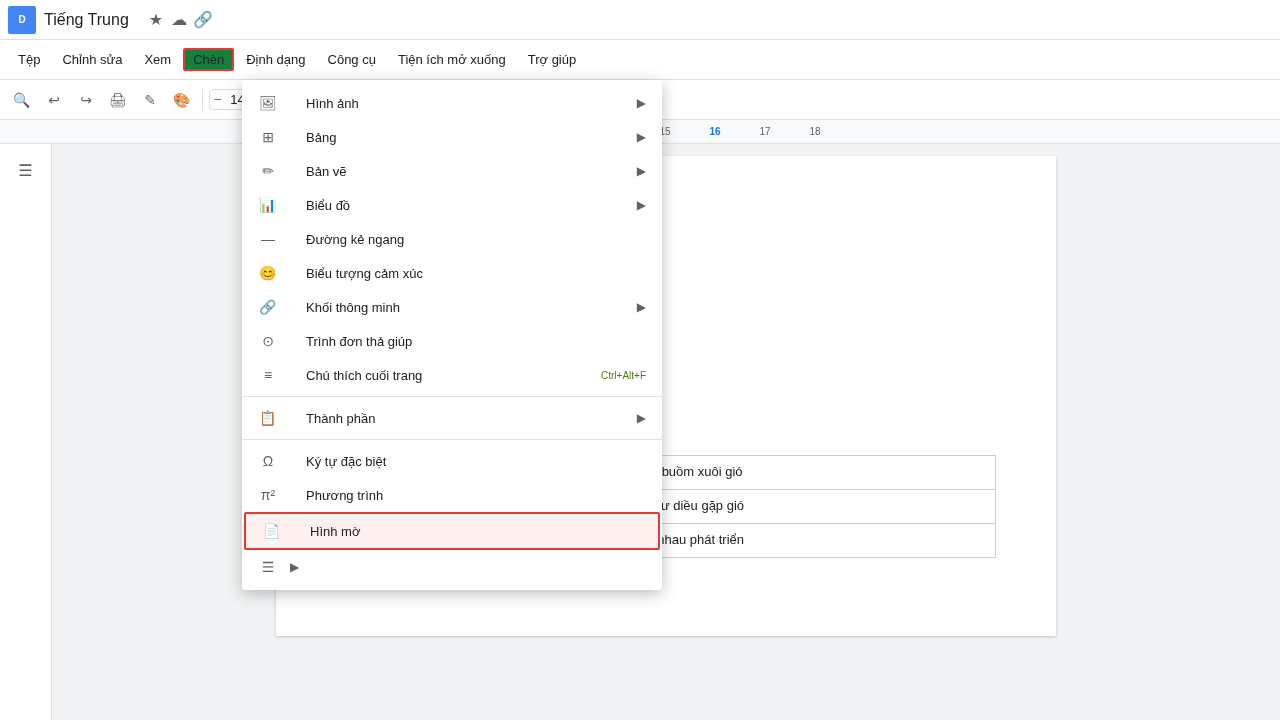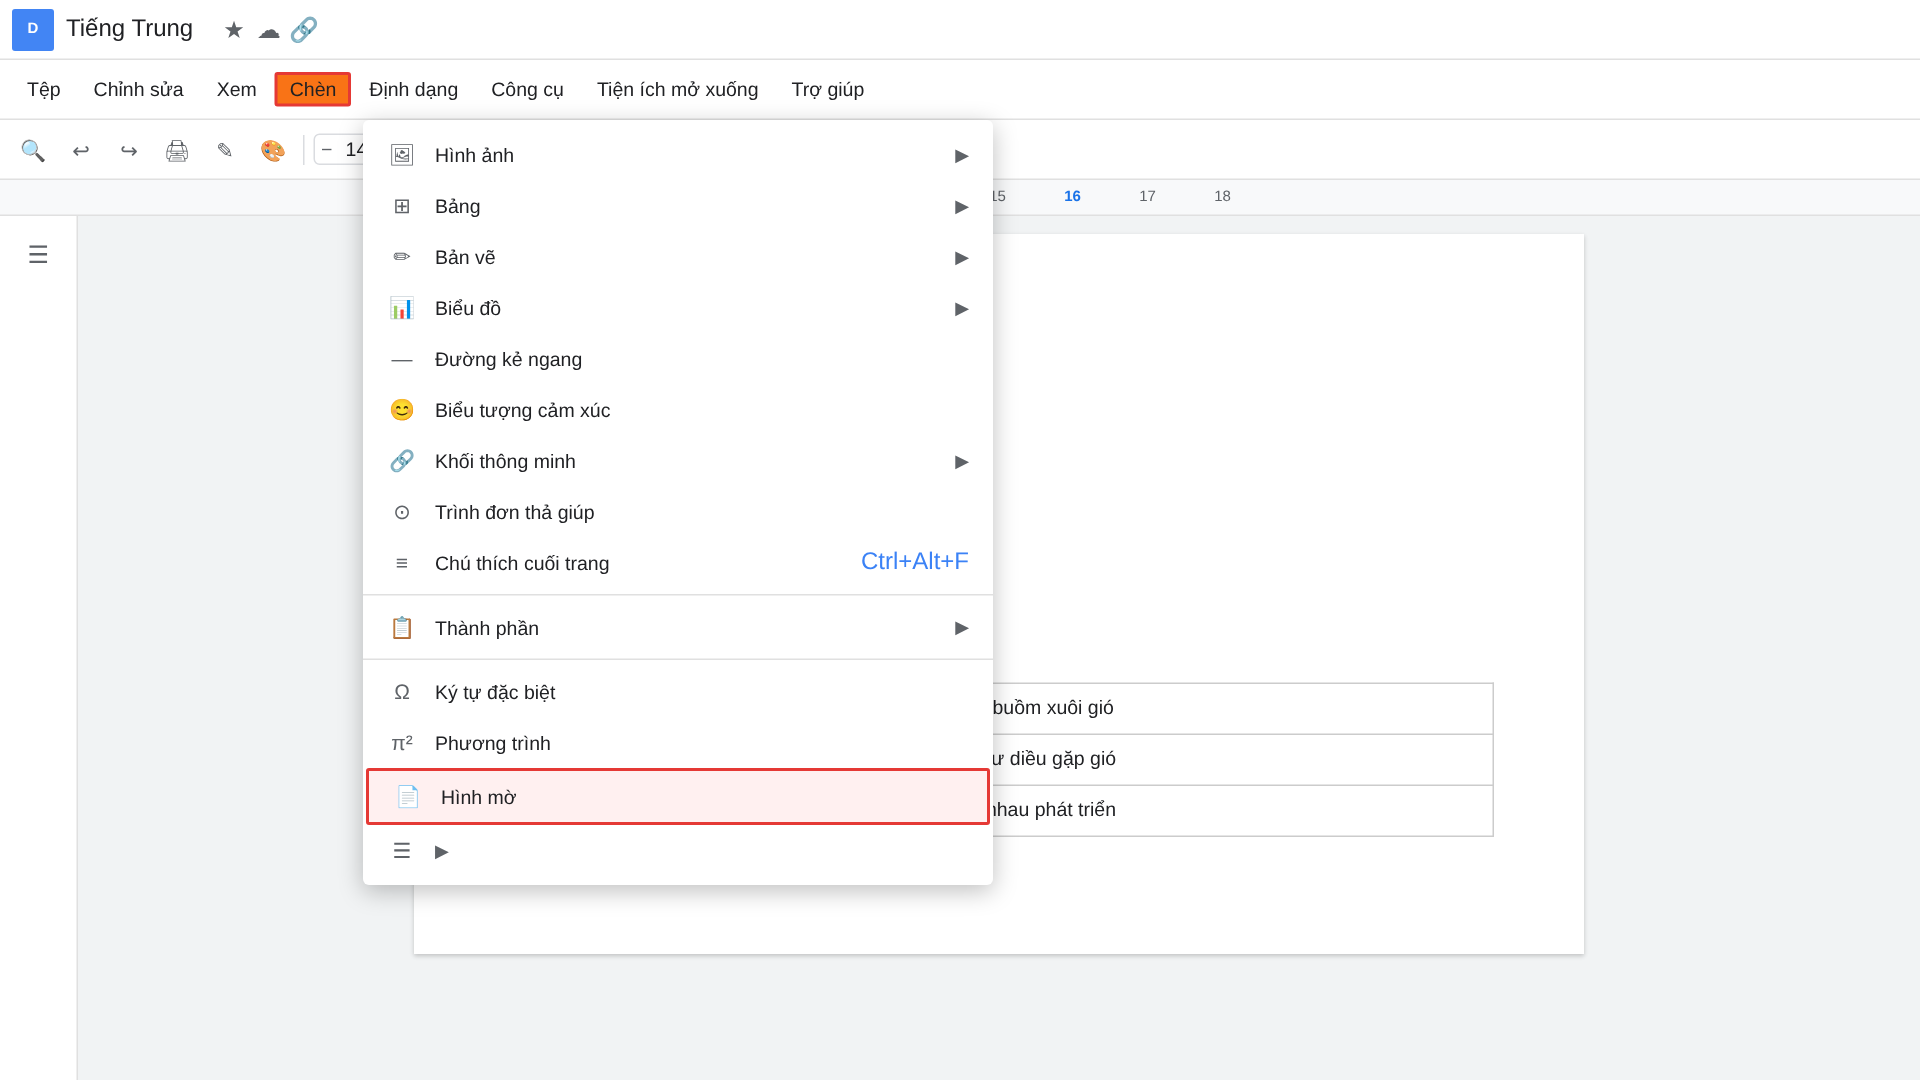--- a/index.html
+++ b/index.html
@@ -240,24 +240,25 @@
       height: 20px;
       display: flex;
       align-items: center;
       justify-content: center;
       color: #5f6368;
       font-size: 14px;
       flex-shrink: 0;
     }
     .dropdown-item .item-label {
       flex: 1;
+      margin-left: 16px;
     }
     .dropdown-item .item-shortcut {
-      color: #3b82f6;
-      font-size: 16px;
+      color: #4d7c0f;
+      font-size: 10px;
     }
     .dropdown-item .arrow {
       color: #5f6368;
       font-size: 12px;
     }
     .dropdown-divider {
       height: 1px;
       background: #e0e0e0;
       margin: 4px 0;
     }
@@ -294,21 +295,21 @@
   <div class="title-bar-icons">
     <span style="font-size:16px;color:#5f6368;">☁</span>
     <span style="font-size:16px;color:#5f6368;">🔗</span>
   </div>
 </div>
 
 <div class="menu-bar">
   <div class="menu-item">Tệp</div>
   <div class="menu-item">Chỉnh sửa</div>
   <div class="menu-item">Xem</div>
-  <div class="menu-item chen-outline" style="color:#202124;background:#f97316;">Chèn</div>
+  <div class="menu-item chen-outline" style="color:#202124;background:#15803d;">Chèn</div>
   <div class="menu-item">Định dạng</div>
   <div class="menu-item">Công cụ</div>
   <div class="menu-item">Tiện ích mở xuống</div>
   <div class="menu-item">Trợ giúp</div>
 </div>
 
 <div class="toolbar">
   <div class="toolbar-btn">🔍</div>
   <div class="toolbar-btn">↩</div>
   <div class="toolbar-btn">↪</div>

